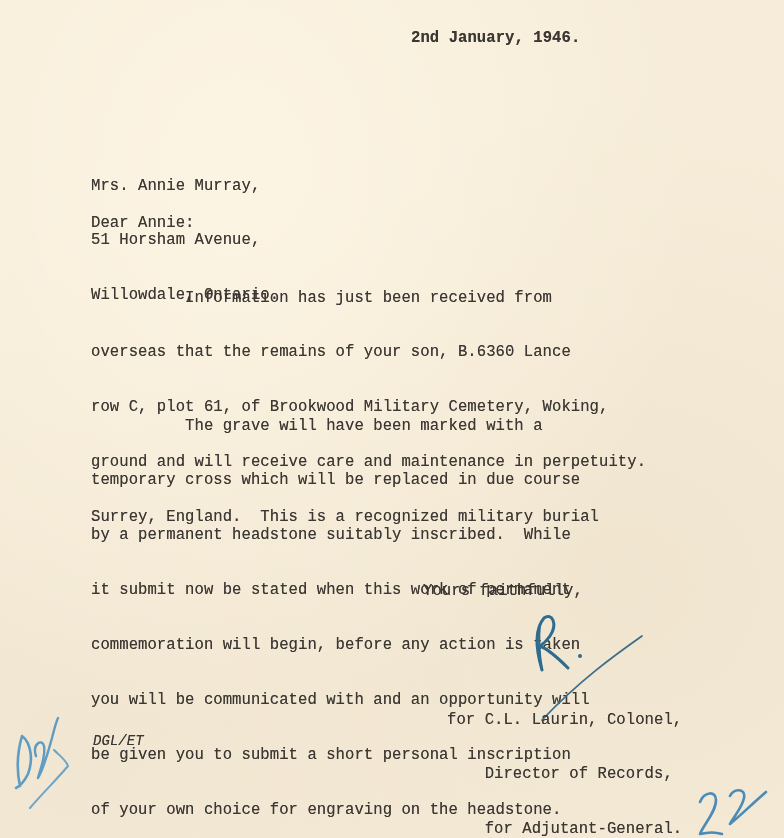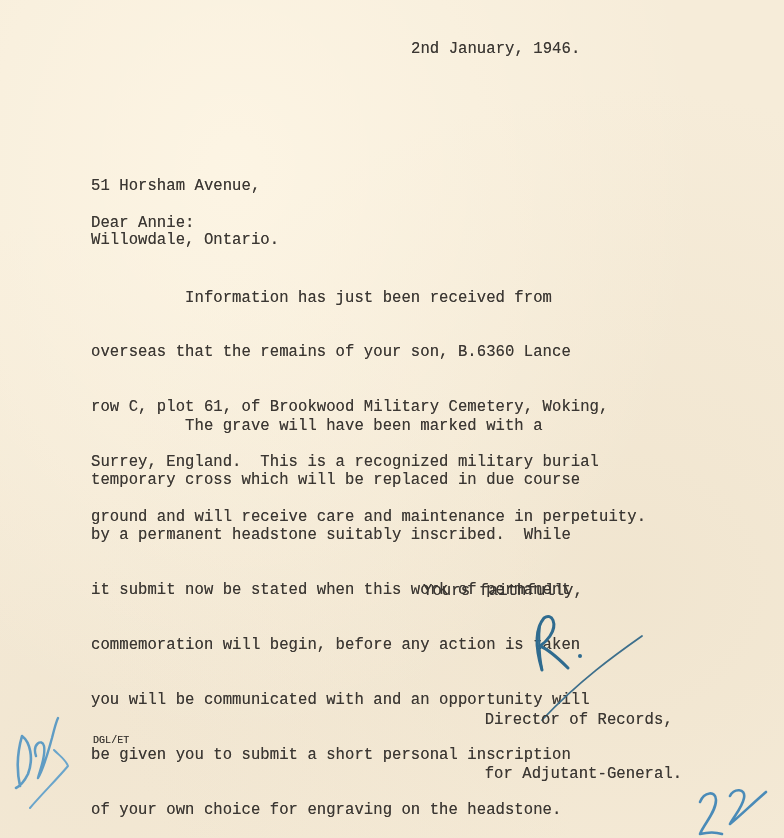--- a/index.html
+++ b/index.html
@@ -27,54 +27,55 @@
     .tw {
       position: absolute;
       font-family: "Liberation Mono", "DejaVu Sans Mono", monospace;
       font-size: 15.6px;
       line-height: 18.3px;
       white-space: pre;
       color: #3b3733;
       letter-spacing: 0.05px;
       text-shadow: 0 0 0.4px rgba(40,36,32,0.6);
     }
-    .date { left: 411px; top: 40px; }
+    .date { left: 411px; top: 29px; font-weight: bold; }
     .address { left: 91px; top: 140px; }
     .salutation { left: 91px; top: 214px; }
     .para1 { left: 91px; top: 252px; }
     .para2 { left: 91px; top: 380px; }
     .closing { left: 423px; top: 582px; text-align: center; }
     .sig-block { left: 447px; top: 674px; }
-    .ref { left: 93px; top: 732px; font-size: 10px; }
+    .ref { left: 93px; top: 732px; font-size: 14px; font-style: italic; }
     .line { display: block; }
     .ink {
       position: absolute;
       pointer-events: none;
     }
   </style>
 </head>
 <body>
 
 <div class="page">
 
   <div class="tw date">2nd January, 1946.</div>
 
   <div class="tw address">
+    <span class="line">Mrs. Annie Murray,</span>
     <span class="line">51 Horsham Avenue,</span>
     <span class="line">Willowdale, Ontario.</span>
   </div>
 
   <div class="tw salutation">Dear Annie:</div>
 
   <div class="tw para1">
     <span class="line">          Information has just been received from</span>
     <span class="line">overseas that the remains of your son, B.6360 Lance</span>
     <span class="line">row C, plot 61, of Brookwood Military Cemetery, Woking,</span>
+    <span class="line">ground and will receive care and maintenance in perpetuity.</span>
     <span class="line">Surrey, England.  This is a recognized military burial</span>
-    <span class="line">ground and will receive care and maintenance in perpetuity.</span>
   </div>
 
   <div class="tw para2">
     <span class="line">          The grave will have been marked with a</span>
     <span class="line">temporary cross which will be replaced in due course</span>
     <span class="line">by a permanent headstone suitably inscribed.  While</span>
     <span class="line">it submit now be stated when this work of permanent</span>
     <span class="line">commemoration will begin, before any action is taken</span>
     <span class="line">you will be communicated with and an opportunity will</span>
     <span class="line">be given you to submit a short personal inscription</span>
@@ -86,20 +87,21 @@
   <div class="tw closing">Yours faithfully,</div>
 
   <svg class="ink" style="left:520px; top:610px;" width="130" height="130" viewBox="0 0 130 130">
     <path d="M22 60 C 16 40, 14 20, 24 8 C 32 2, 38 14, 30 26 C 26 32, 20 36, 20 36 C 30 40, 40 50, 48 58" fill="none" stroke="#2f6b8f" stroke-width="3" stroke-linecap="round" stroke-linejoin="round"></path>
     <path d="M22 60 C 20 48, 18 30, 20 14" fill="none" stroke="#2f6b8f" stroke-width="2.2" stroke-linecap="round"></path>
     <circle cx="60" cy="46" r="2" fill="#2f6b8f"></circle>
     <path d="M122 26 C 95 45, 60 70, 22 110" fill="none" stroke="#3d6f8c" stroke-width="1.8" stroke-linecap="round"></path>
   </svg>
 
   <div class="tw sig-block">
+    <span class="line">for C.L. Laurin, Colonel,</span>
     <span class="line">    Director of Records,</span>
     <span class="line">    for Adjutant-General.</span>
   </div>
 
   <div class="tw ref">DGL/ET</div>
 
   <svg class="ink" style="left:6px; top:712px;" width="80" height="100" viewBox="0 0 80 100">
     <path d="M14 74 C 10 56, 12 38, 16 24 C 24 30, 28 46, 22 62 C 18 70, 14 74, 10 76" fill="none" stroke="#5f9cc4" stroke-width="2.6" stroke-linecap="round" stroke-linejoin="round"></path>
     <path d="M30 44 C 26 32, 36 26, 38 34 C 40 44, 34 58, 32 66 C 38 56, 42 40, 46 26 C 48 18, 50 10, 52 6" fill="none" stroke="#5f9cc4" stroke-width="2.4" stroke-linecap="round" stroke-linejoin="round"></path>
     <path d="M48 38 C 54 44, 60 48, 62 54 C 52 66, 36 82, 24 96" fill="none" stroke="#6aa5cb" stroke-width="2" stroke-linecap="round" stroke-linejoin="round"></path>

